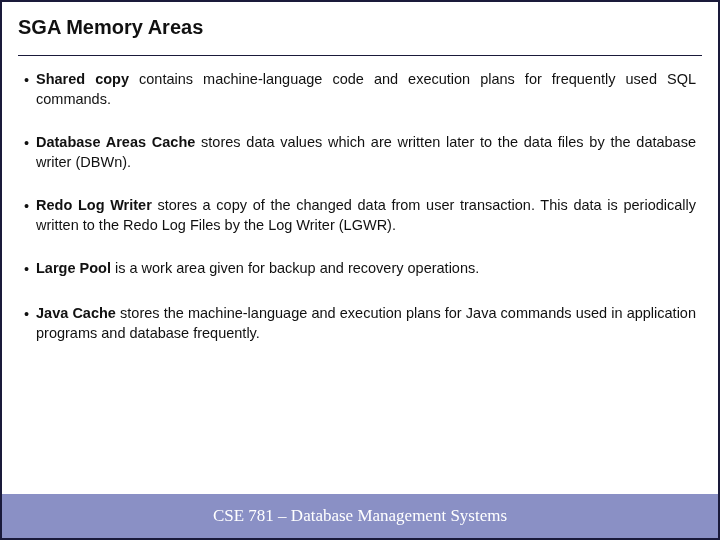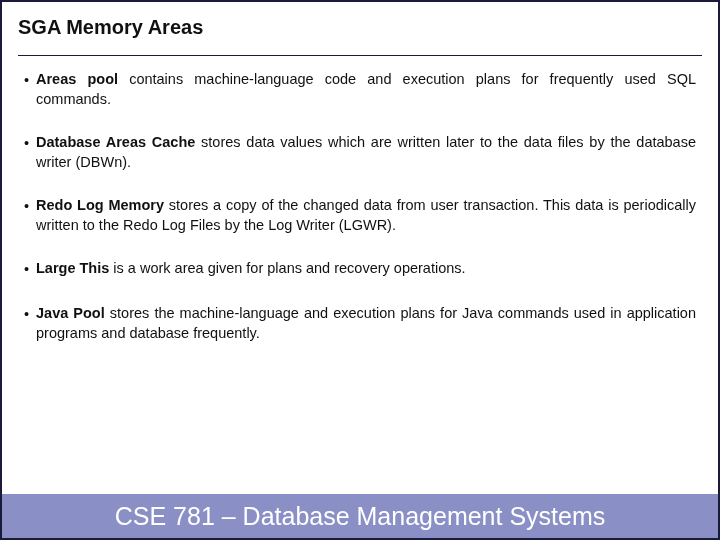--- a/index.html
+++ b/index.html
@@ -46,69 +46,69 @@
     position: absolute;
     left: 0; right: 0; bottom: 0;
     height: 44px;
     background: #8a90c5;
     display: flex;
     align-items: center;
     justify-content: center;
   }
   .footer-text {
     color: #fff;
-    font-size: 25px;
-    font-family: Liberation Sans, sans-serif;
+    font-size: 17px;
+    font-family: Liberation Serif, serif;
     font-weight: 400;
   }
 </style>
 </head>
 <body>
 
 <div class="slide">
 
   <div class="title-area">
     <div class="title-text">SGA Memory Areas</div>
   </div>
   <hr class="title-rule">
 
   <div class="body">
 
     <div class="bullet">
       <div class="dot">•</div>
       <div class="txt">
-        <b>Areas pool</b><span> contains machine-language code and execution plans for frequently used SQL commands.</span>
+        <b>Shared copy</b><span> contains machine-language code and execution plans for frequently used SQL commands.</span>
       </div>
     </div>
 
     <div class="bullet">
       <div class="dot">•</div>
       <div class="txt">
         <b>Database Areas Cache</b><span> stores data values which are written later to the data files by the database writer (DBWn).</span>
       </div>
     </div>
 
     <div class="bullet">
       <div class="dot">•</div>
       <div class="txt">
-        <b>Redo Log Memory</b><span> stores a copy of the changed data from user transaction. This data is periodically written to the Redo Log Files by the Log Writer (LGWR).</span>
+        <b>Redo Log Writer</b><span> stores a copy of the changed data from user transaction. This data is periodically written to the Redo Log Files by the Log Writer (LGWR).</span>
       </div>
     </div>
 
     <div class="bullet">
       <div class="dot">•</div>
       <div class="txt">
-        <b>Large This</b><span> is a work area given for plans and recovery operations.</span>
+        <b>Large Pool</b><span> is a work area given for backup and recovery operations.</span>
       </div>
     </div>
 
     <div class="bullet">
       <div class="dot">•</div>
       <div class="txt">
-        <b>Java Pool</b><span> stores the machine-language and execution plans for Java commands used in application programs and database frequently.</span>
+        <b>Java Cache</b><span> stores the machine-language and execution plans for Java commands used in application programs and database frequently.</span>
       </div>
     </div>
 
   </div>
 
   <div class="footer">
     <div class="footer-text">CSE 781 – Database Management Systems</div>
   </div>
 
 </div>

